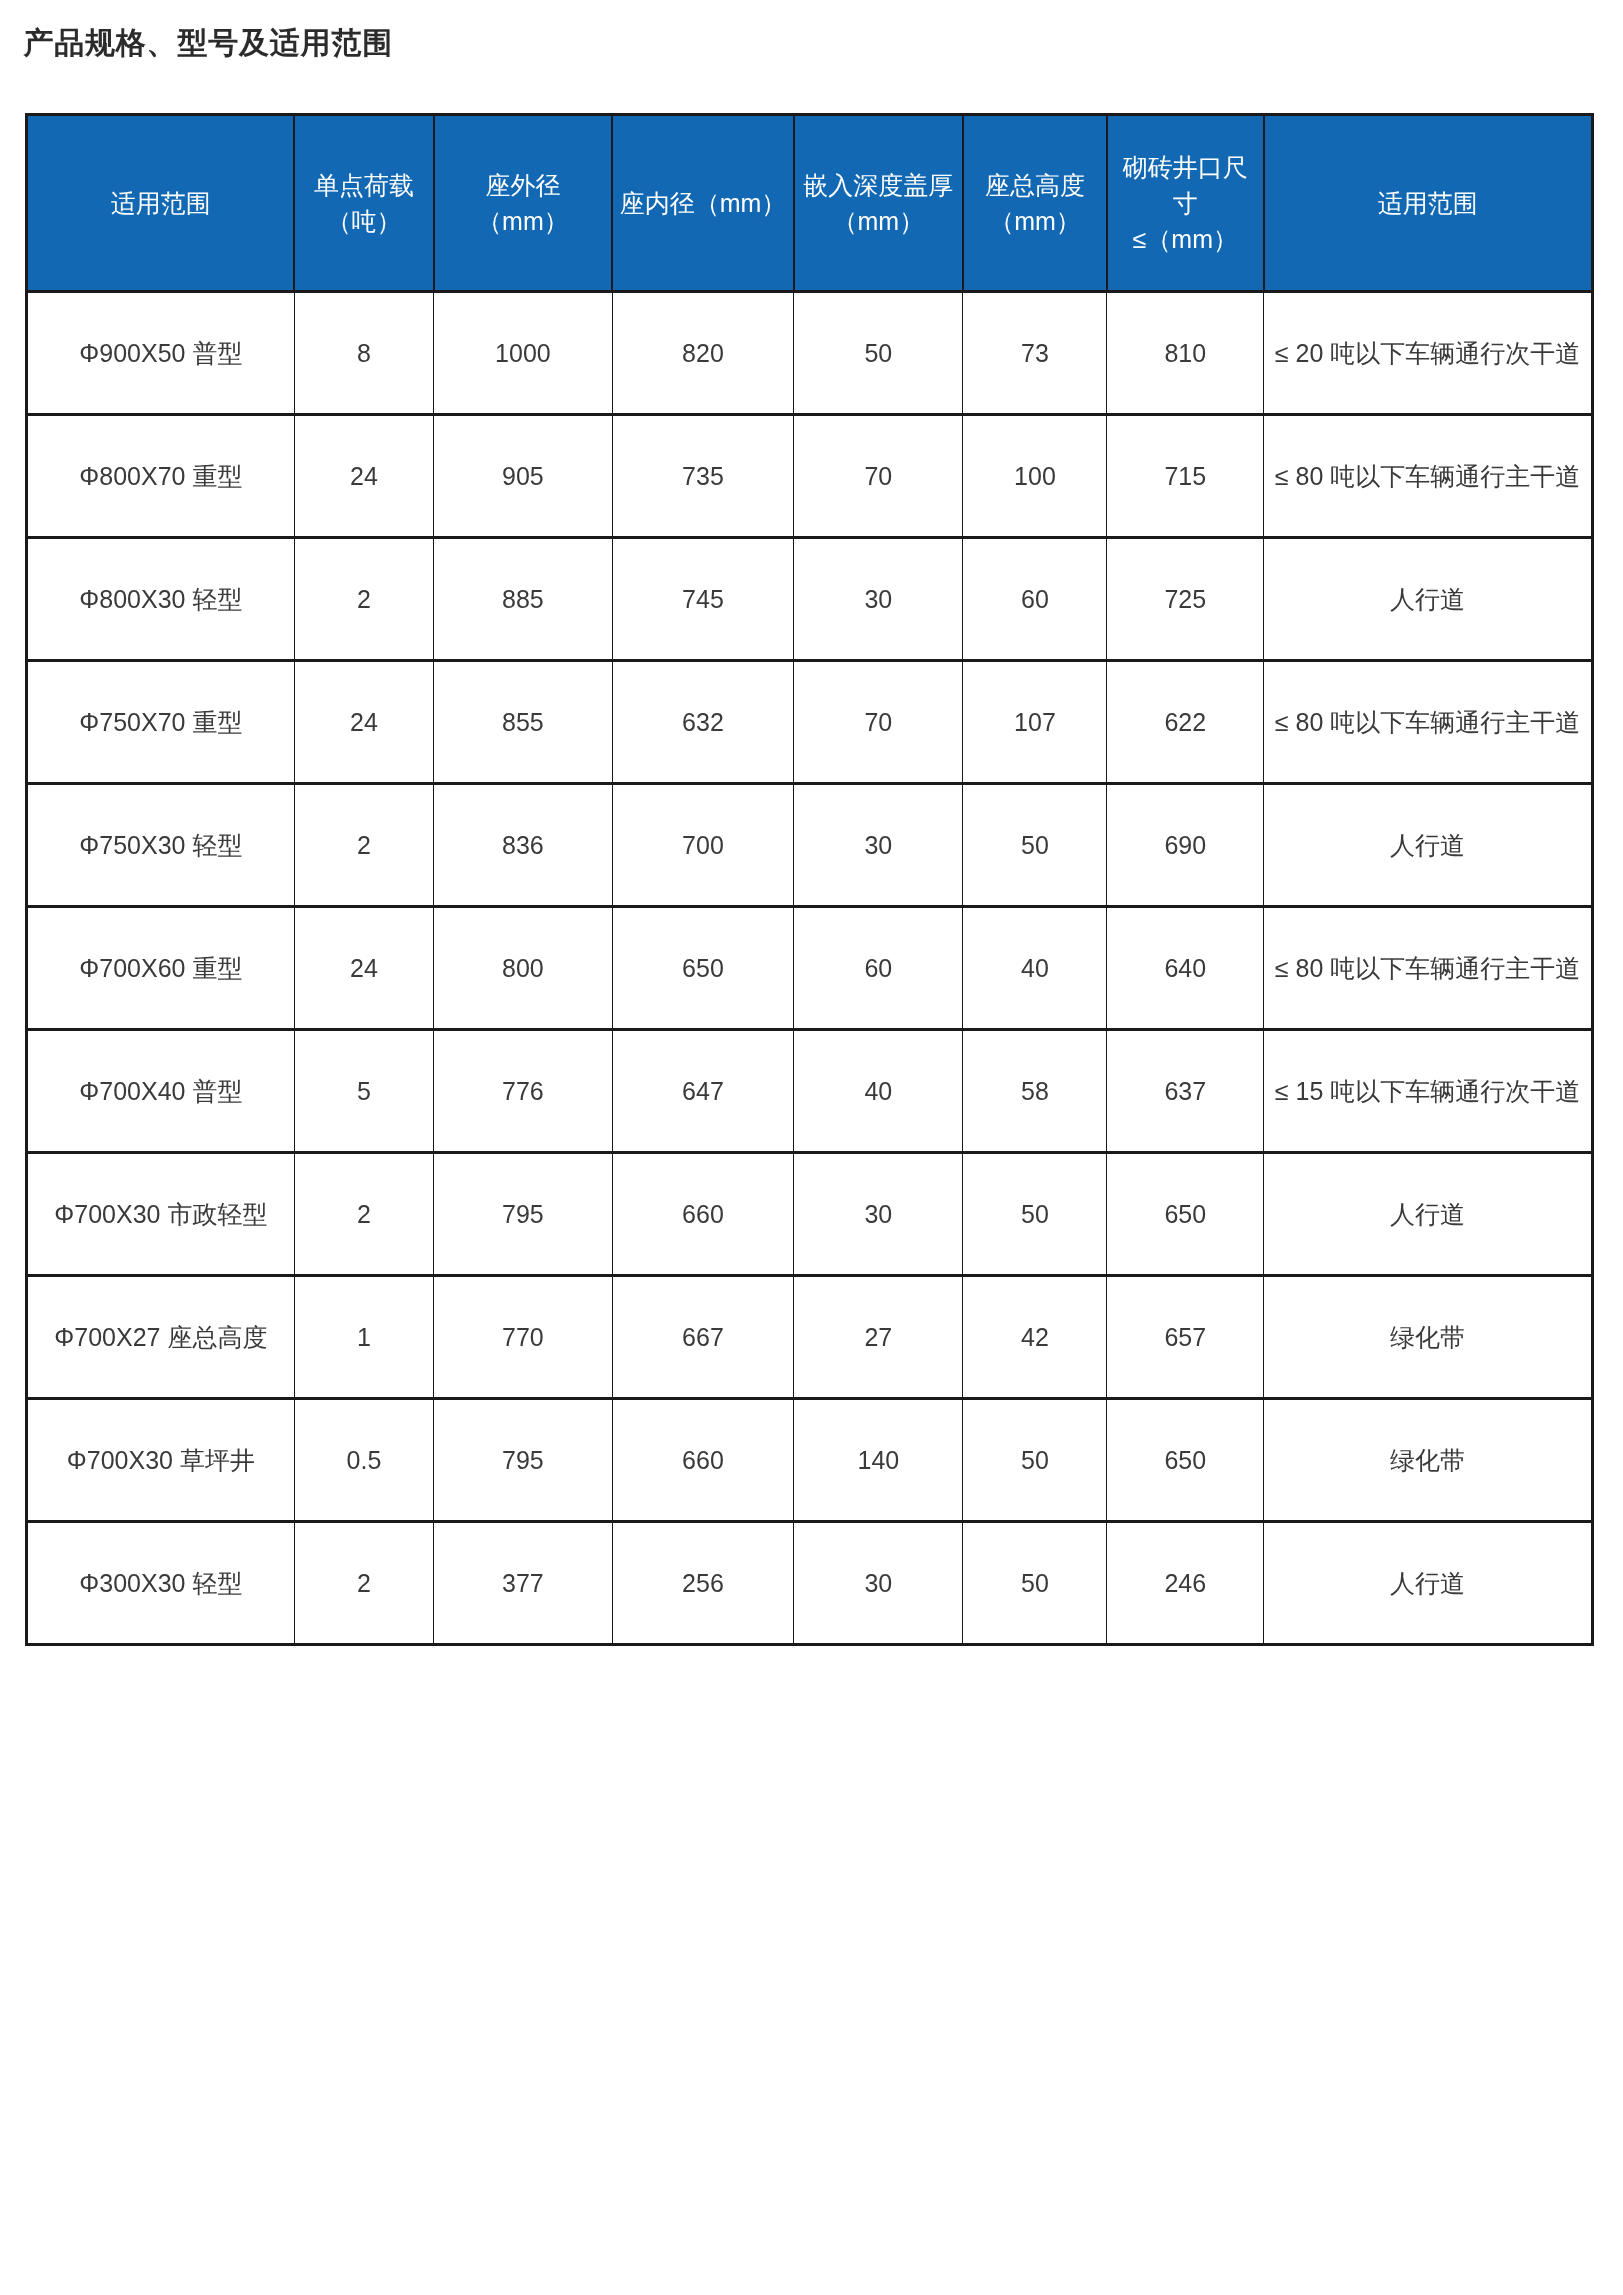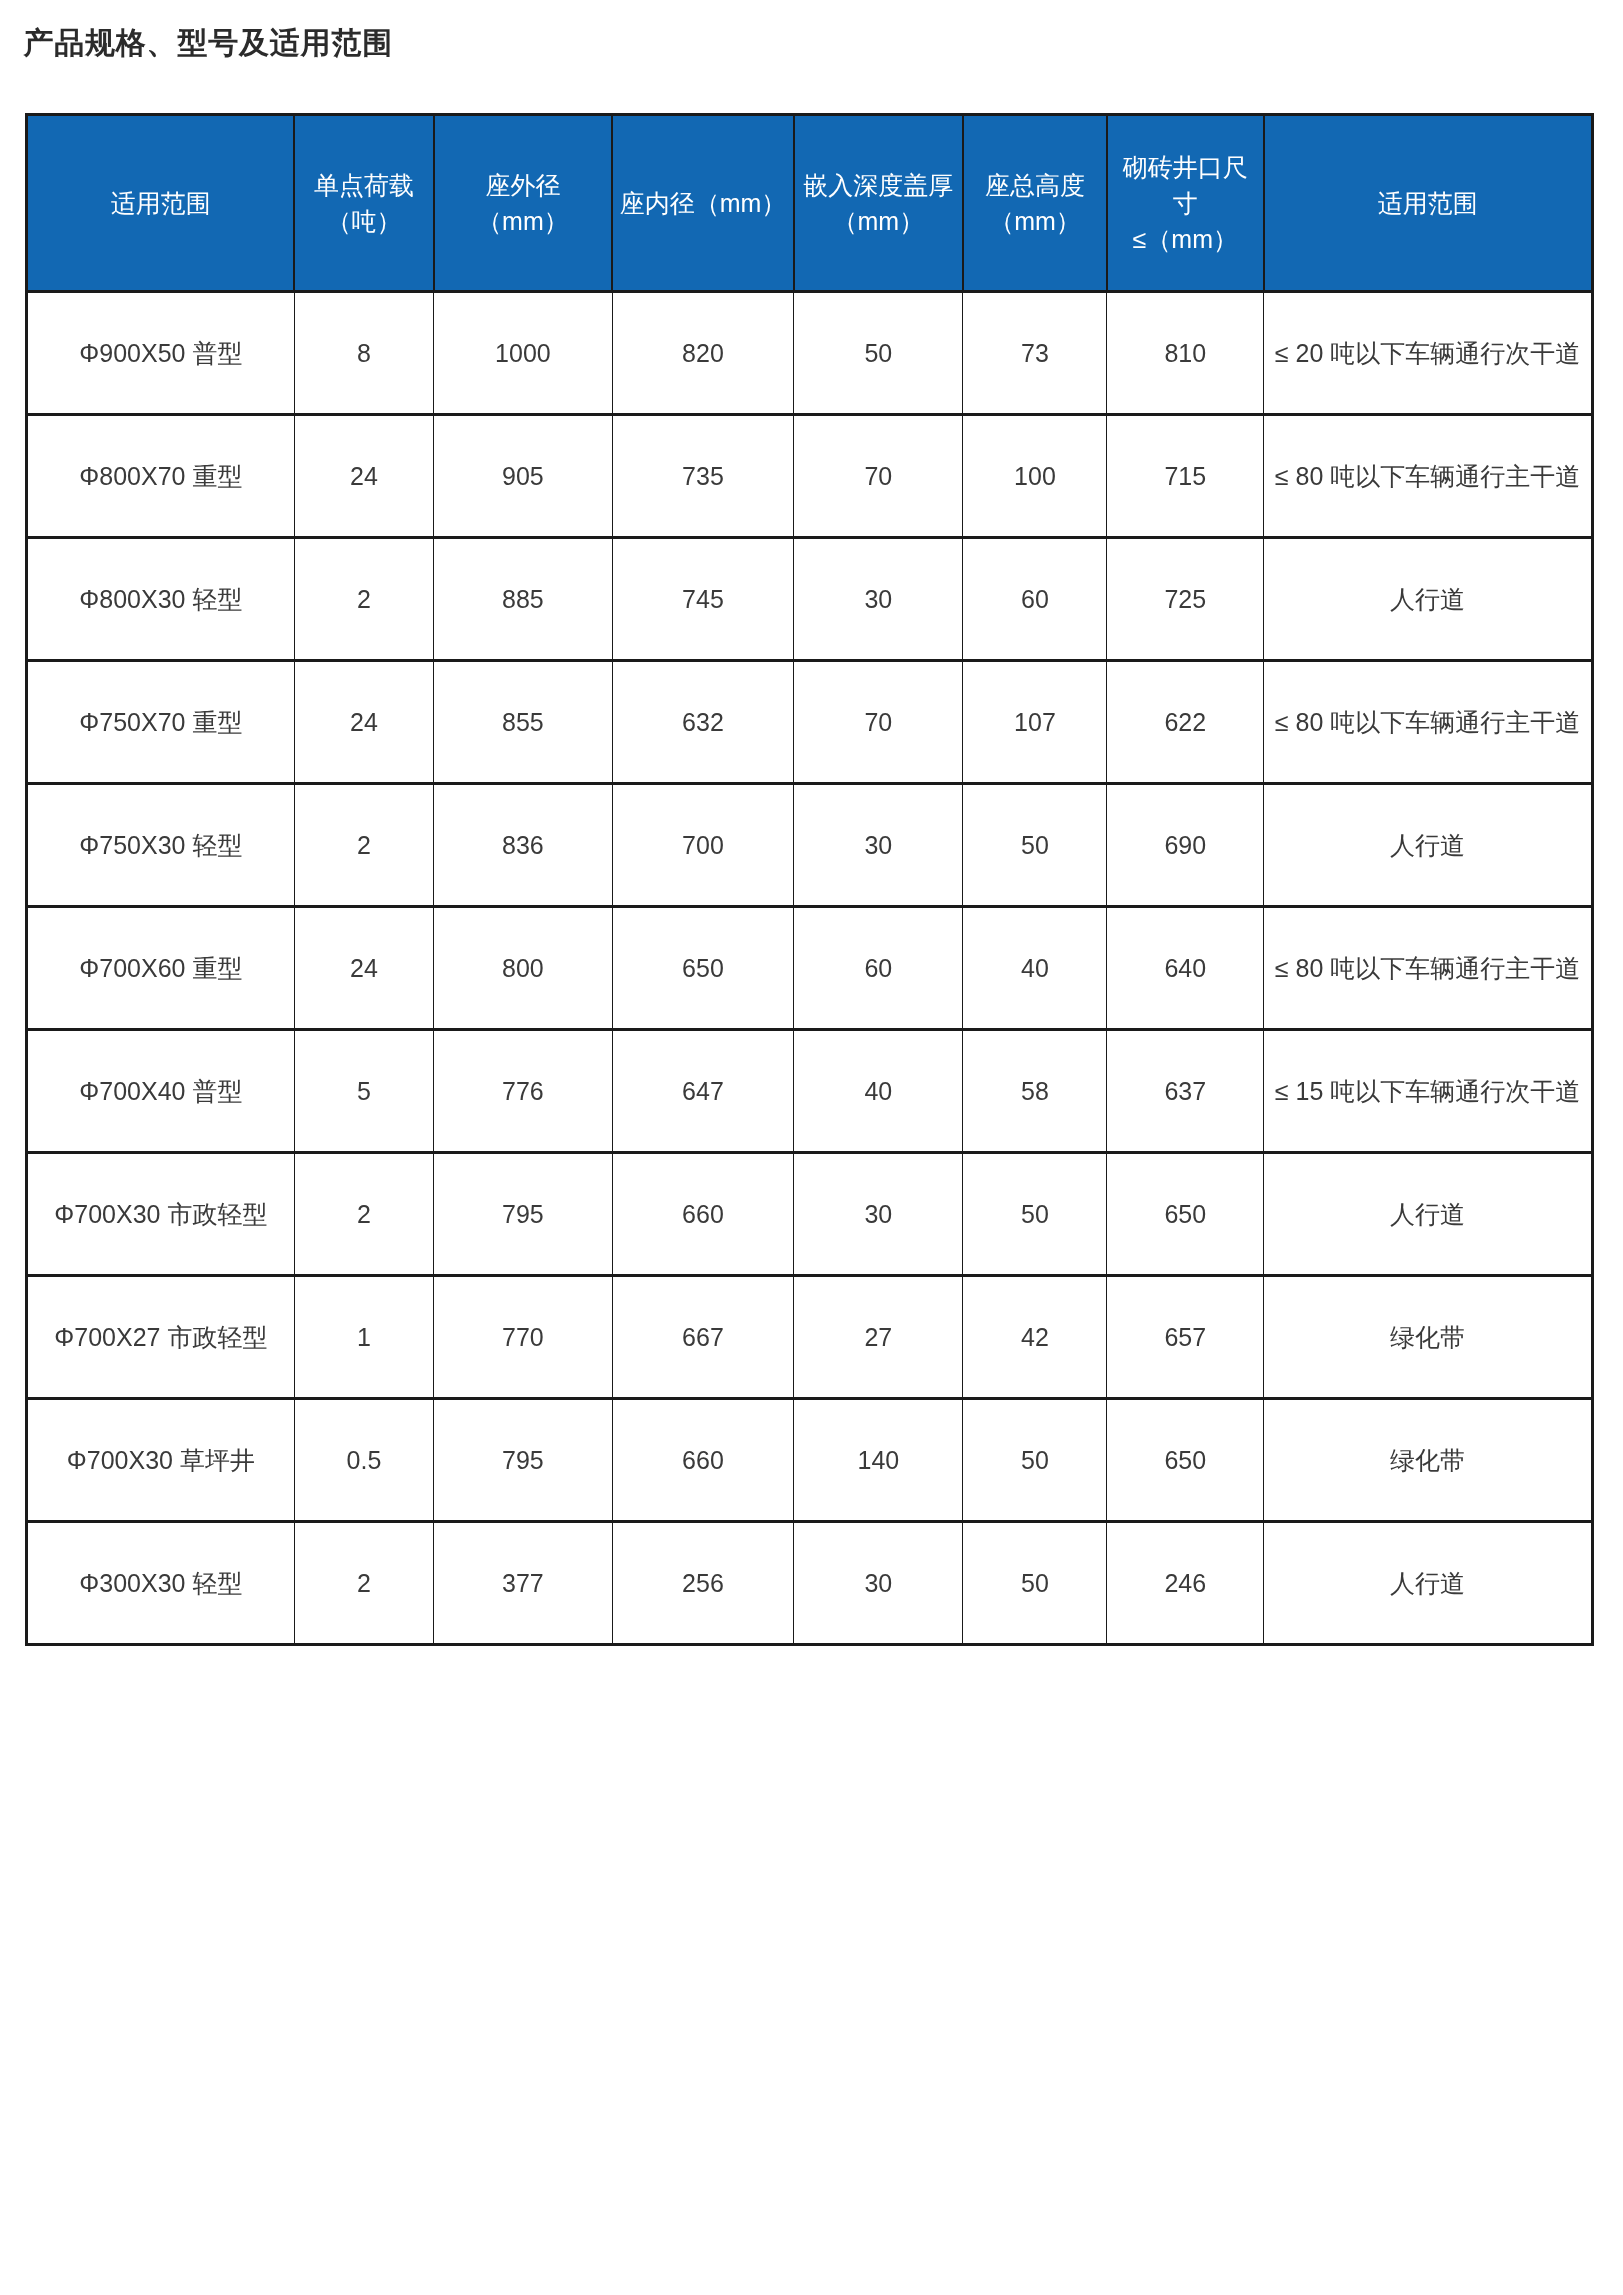--- a/index.html
+++ b/index.html
@@ -169,21 +169,21 @@
           <td>Φ700X30 市政轻型</td>
           <td>2</td>
           <td>795</td>
           <td>660</td>
           <td>30</td>
           <td>50</td>
           <td>650</td>
           <td>人行道</td>
         </tr>
         <tr>
-          <td>Φ700X27 市政轻型</td>
+          <td>Φ700X27 座总高度</td>
           <td>1</td>
           <td>770</td>
           <td>667</td>
           <td>27</td>
           <td>42</td>
           <td>657</td>
           <td>绿化带</td>
         </tr>
         <tr>
           <td>Φ700X30 草坪井</td>

